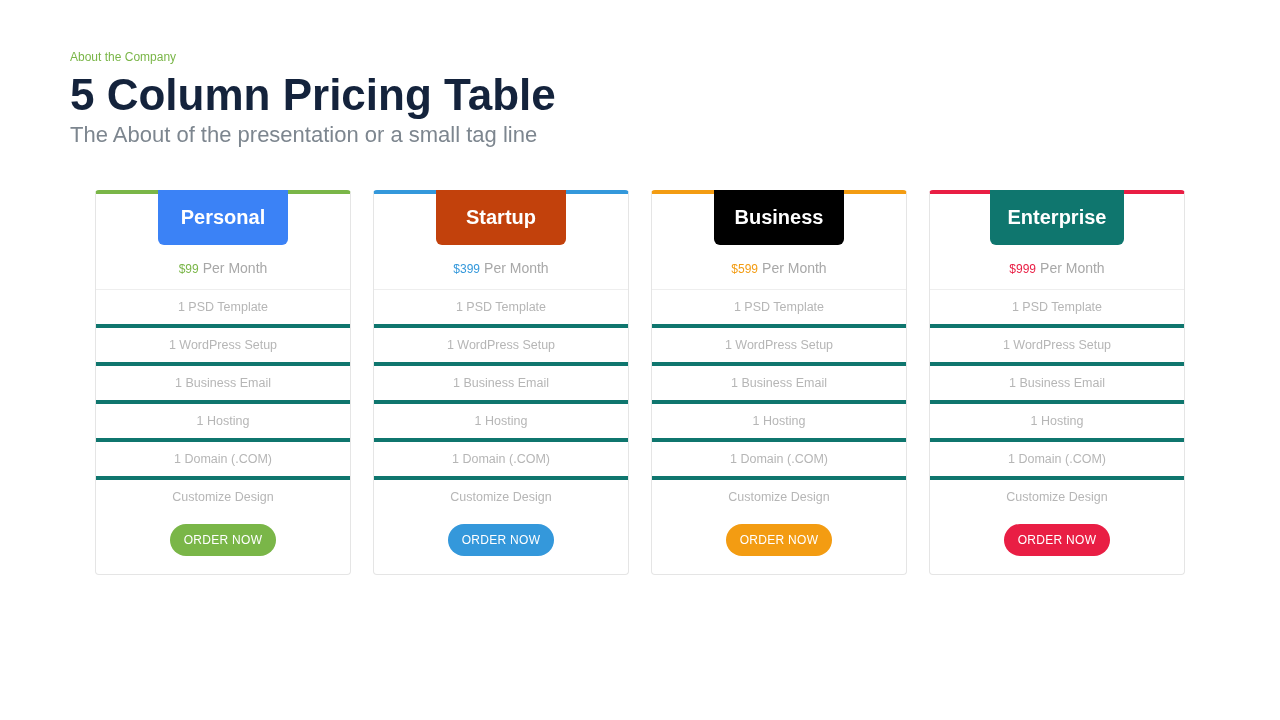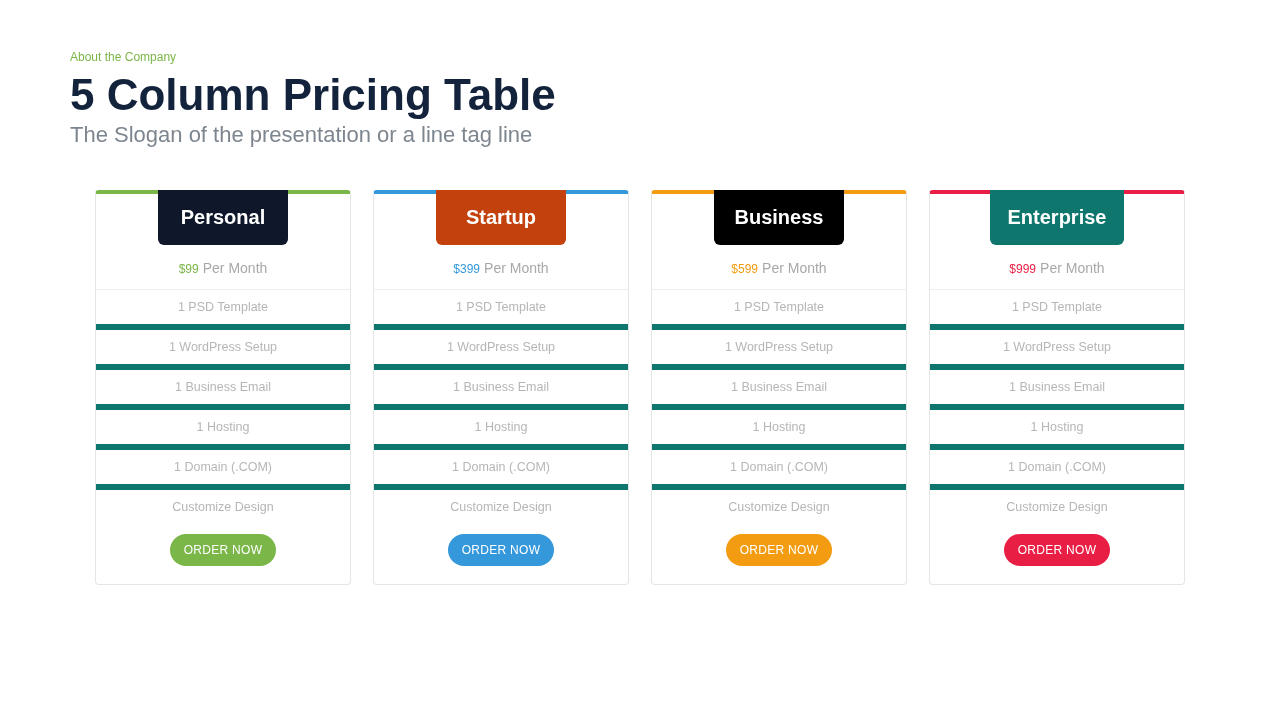--- a/index.html
+++ b/index.html
@@ -70,47 +70,47 @@
     color: #a8a8a8;
     font-size: 14px;
     margin-left: 4px;
   }
   .feat {
     width: 100%;
     text-align: center;
     color: #b6b6b6;
     font-size: 12.5px;
     padding: 10px 0;
-    border-bottom: 6px solid #0f766e;
+    border-bottom: 4px solid #0f766e;
   }
   .feat:last-of-type { border-bottom: none; }
   .btn {
     color: #fff;
     font-size: 12px;
     letter-spacing: 0.3px;
     padding: 9px 14px;
     border-radius: 16px;
     border: none;
     margin-top: 10px;
     cursor: pointer;
   }
 </style>
 </head>
 <body>
 
 <div>
   <div class="kicker">About the Company</div>
   <div class="title">5 Column Pricing Table</div>
-  <div class="subtitle">The Slogan of the presentation or a line tag line</div>
+  <div class="subtitle">The About of the presentation or a small tag line</div>
 </div>
 
 <div class="cards">
 
   <div class="card" style="border-top-color:#7ab648">
-    <div class="badge" style="background-color:#0f172a">Personal</div>
+    <div class="badge" style="background-color:#3b82f6">Personal</div>
     <div class="price-row">
       <span class="price" style="color:#7ab648">$99</span><span class="per">Per Month</span>
     </div>
     <div class="feat">1 PSD Template</div>
     <div class="feat">1 WordPress Setup</div>
     <div class="feat">1 Business Email</div>
     <div class="feat">1 Hosting</div>
     <div class="feat">1 Domain (.COM)</div>
     <div class="feat">Customize Design</div>
     <button class="btn" style="background-color:#7ab648">ORDER NOW</button>

